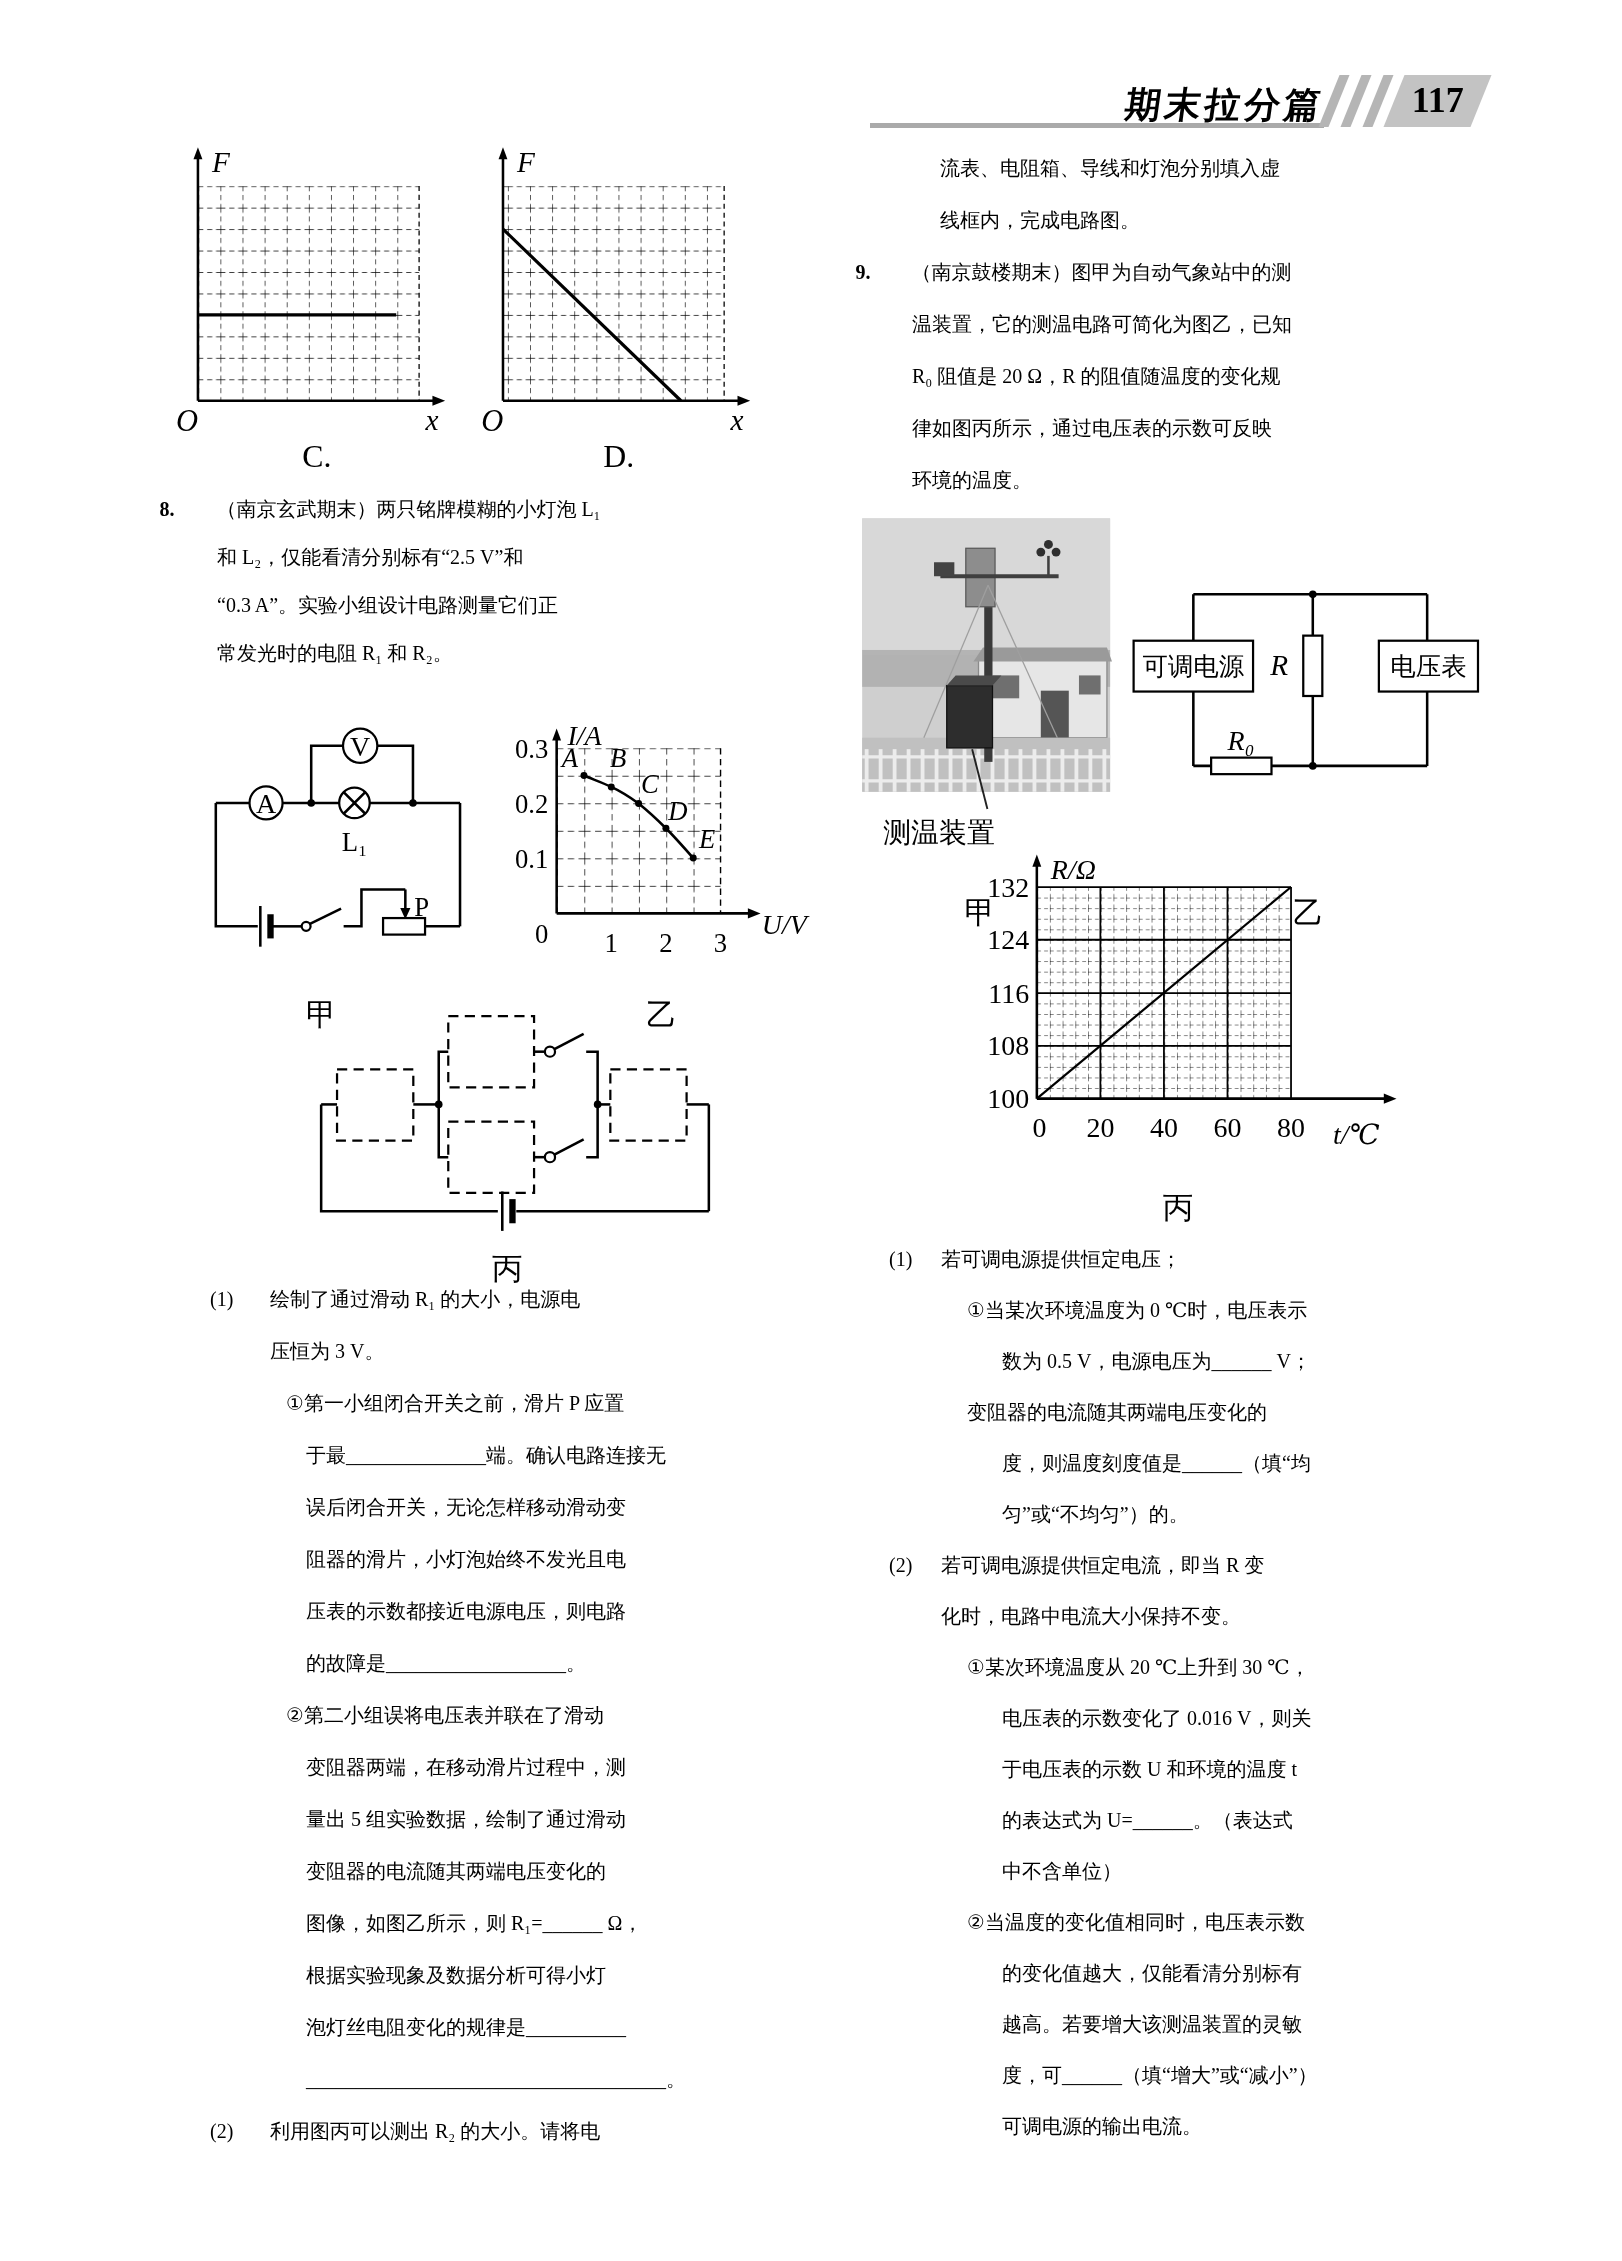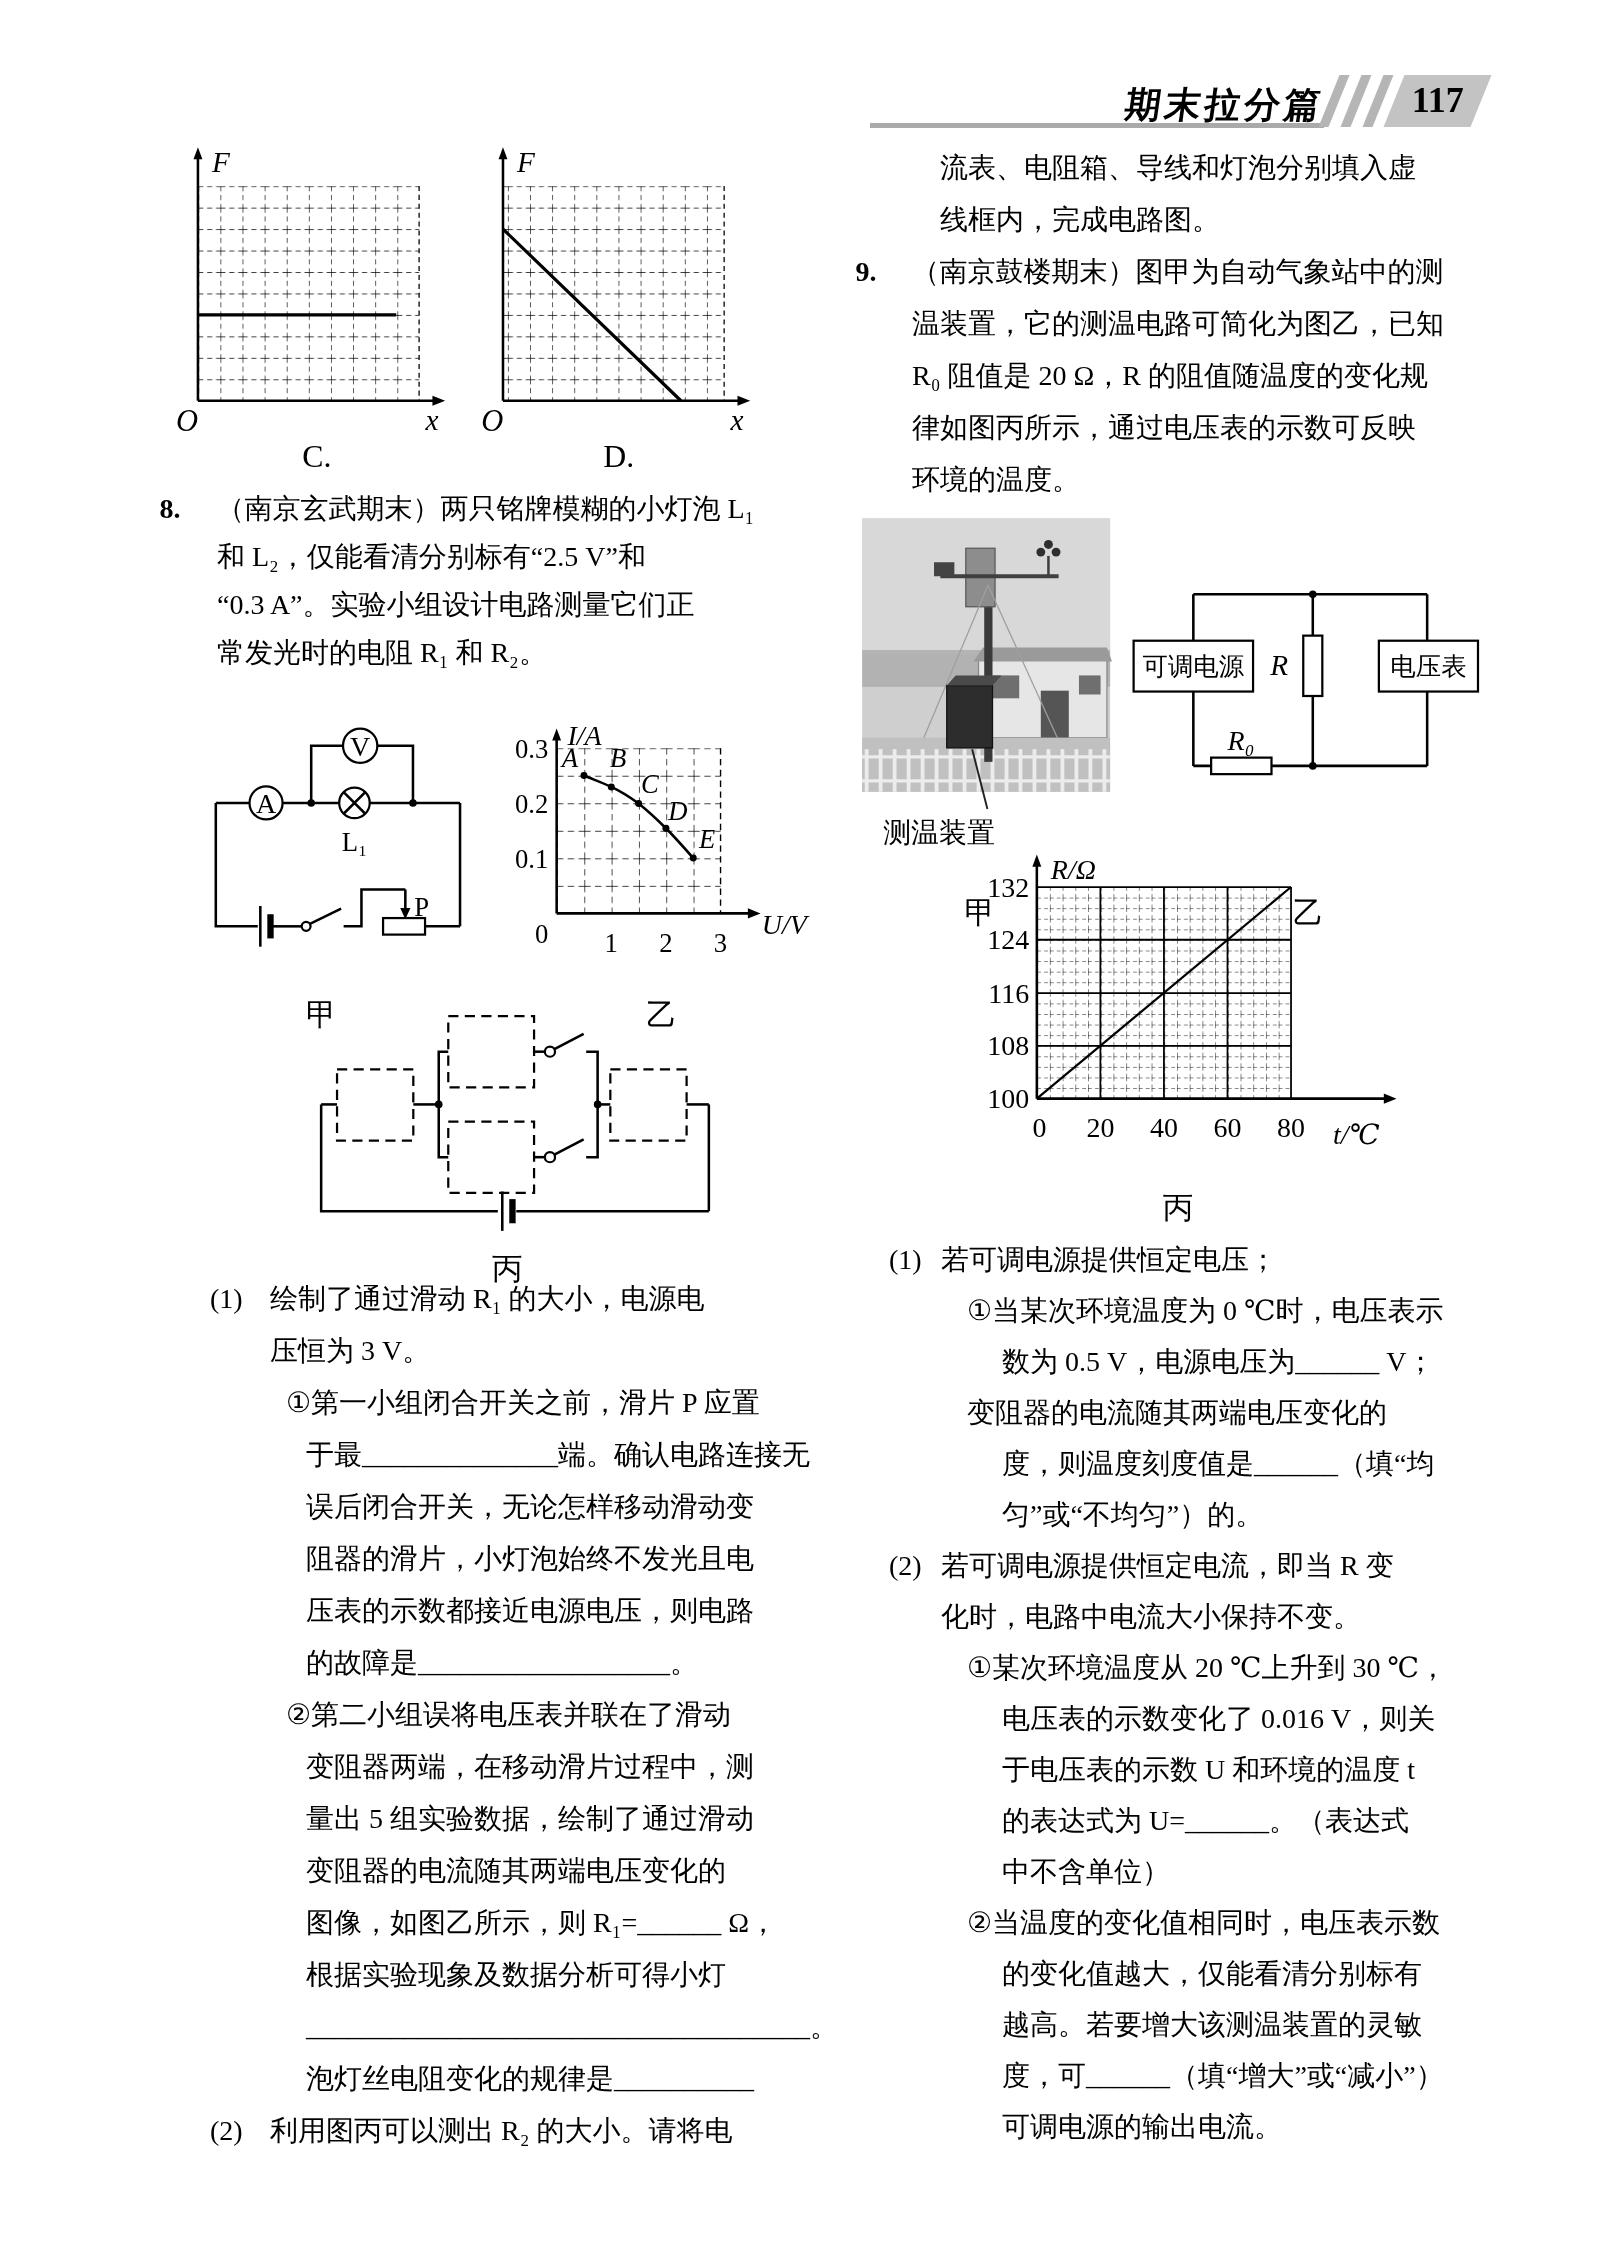--- a/index.html
+++ b/index.html
@@ -8,21 +8,21 @@
   
   .hdr-rule{position:absolute;left:870px;top:123px;width:454px;height:4.5px;background:#aaaaaa;}
   .hdr-slash{position:absolute;top:75px;width:9.5px;height:52px;background:#b5b5b5;transform:skewX(-22deg);}
   .s1{left:1329px}.s2{left:1351px}.s3{left:1373px}
   .hdr-pagebox{position:absolute;left:1394px;top:75px;width:87px;height:52px;background:#c3c3c3;transform:skewX(-22deg);}
   .hdr-pagebox span{display:block;transform:skewX(22deg);text-align:center;line-height:51px;
         font-size:36px;font-weight:bold;font-family:"Liberation Serif","DejaVu Serif",serif;}
   .hdr-title{position:absolute;left:1125px;top:81px;font-size:36px;font-weight:bold;
         letter-spacing:3.8px;transform:skewX(-8deg);}
   
-  .ln{white-space:nowrap;font-size:28px;}
+  .ln{white-space:nowrap;font-size:20px;}
   #q8blk{position:absolute;left:148px;top:485px;width:684px;}
   #q8blk .ln{height:48px;line-height:48px;}
   #p1blk{position:absolute;left:146px;top:1273px;width:684px;}
   #p1blk .ln{height:52px;line-height:52px;}
   #rtop{position:absolute;left:846px;top:142px;width:696px;}
   #rtop .ln{height:52px;line-height:52px;}
   #rbot{position:absolute;left:846px;top:1234px;width:696px;}
   #rbot .ln{height:51px;line-height:51px;}
   .lq8a{padding-left:11.4px}.lq8b{padding-left:69px}
   .mk8{display:inline-block;width:57px;font-weight:bold;}
@@ -214,22 +214,22 @@
     <div class="ln lp-c2">误后闭合开关，无论怎样移动滑动变</div>
     <div class="ln lp-c2">阻器的滑片，小灯泡始终不发光且电</div>
     <div class="ln lp-c2">压表的示数都接近电源电压，则电路</div>
     <div class="ln lp-c2">的故障是__________________。</div>
     <div class="ln lp-c1">②第二小组误将电压表并联在了滑动</div>
     <div class="ln lp-c2">变阻器两端，在移动滑片过程中，测</div>
     <div class="ln lp-c2">量出 5 组实验数据，绘制了通过滑动</div>
     <div class="ln lp-c2">变阻器的电流随其两端电压变化的</div>
     <div class="ln lp-c2">图像，如图乙所示，则 R₁=______ Ω，</div>
     <div class="ln lp-c2">根据实验现象及数据分析可得小灯</div>
+    <div class="ln lp-c2">泡灯丝电阻变化的规律是__________</div>
     <div class="ln lp-c2">____________________________________。</div>
-    <div class="ln lp-c2">泡灯丝电阻变化的规律是__________</div>
     <div class="ln lp-m"><span class="mk">(2)</span><span>利用图丙可以测出 R₂ 的大小。请将电</span></div>
   </div>
 
   <div id="rtop">
     <div class="ln rp-a">流表、电阻箱、导线和灯泡分别填入虚</div>
     <div class="ln rp-a">线框内，完成电路图。</div>
     <div class="ln rp-9"><span class="mk9">9.</span><span>（南京鼓楼期末）图甲为自动气象站中的测</span></div>
     <div class="ln rp-b">温装置，它的测温电路可简化为图乙，已知</div>
     <div class="ln rp-b">R₀ 阻值是 20 Ω，R 的阻值随温度的变化规</div>
     <div class="ln rp-b">律如图丙所示，通过电压表的示数可反映</div>

